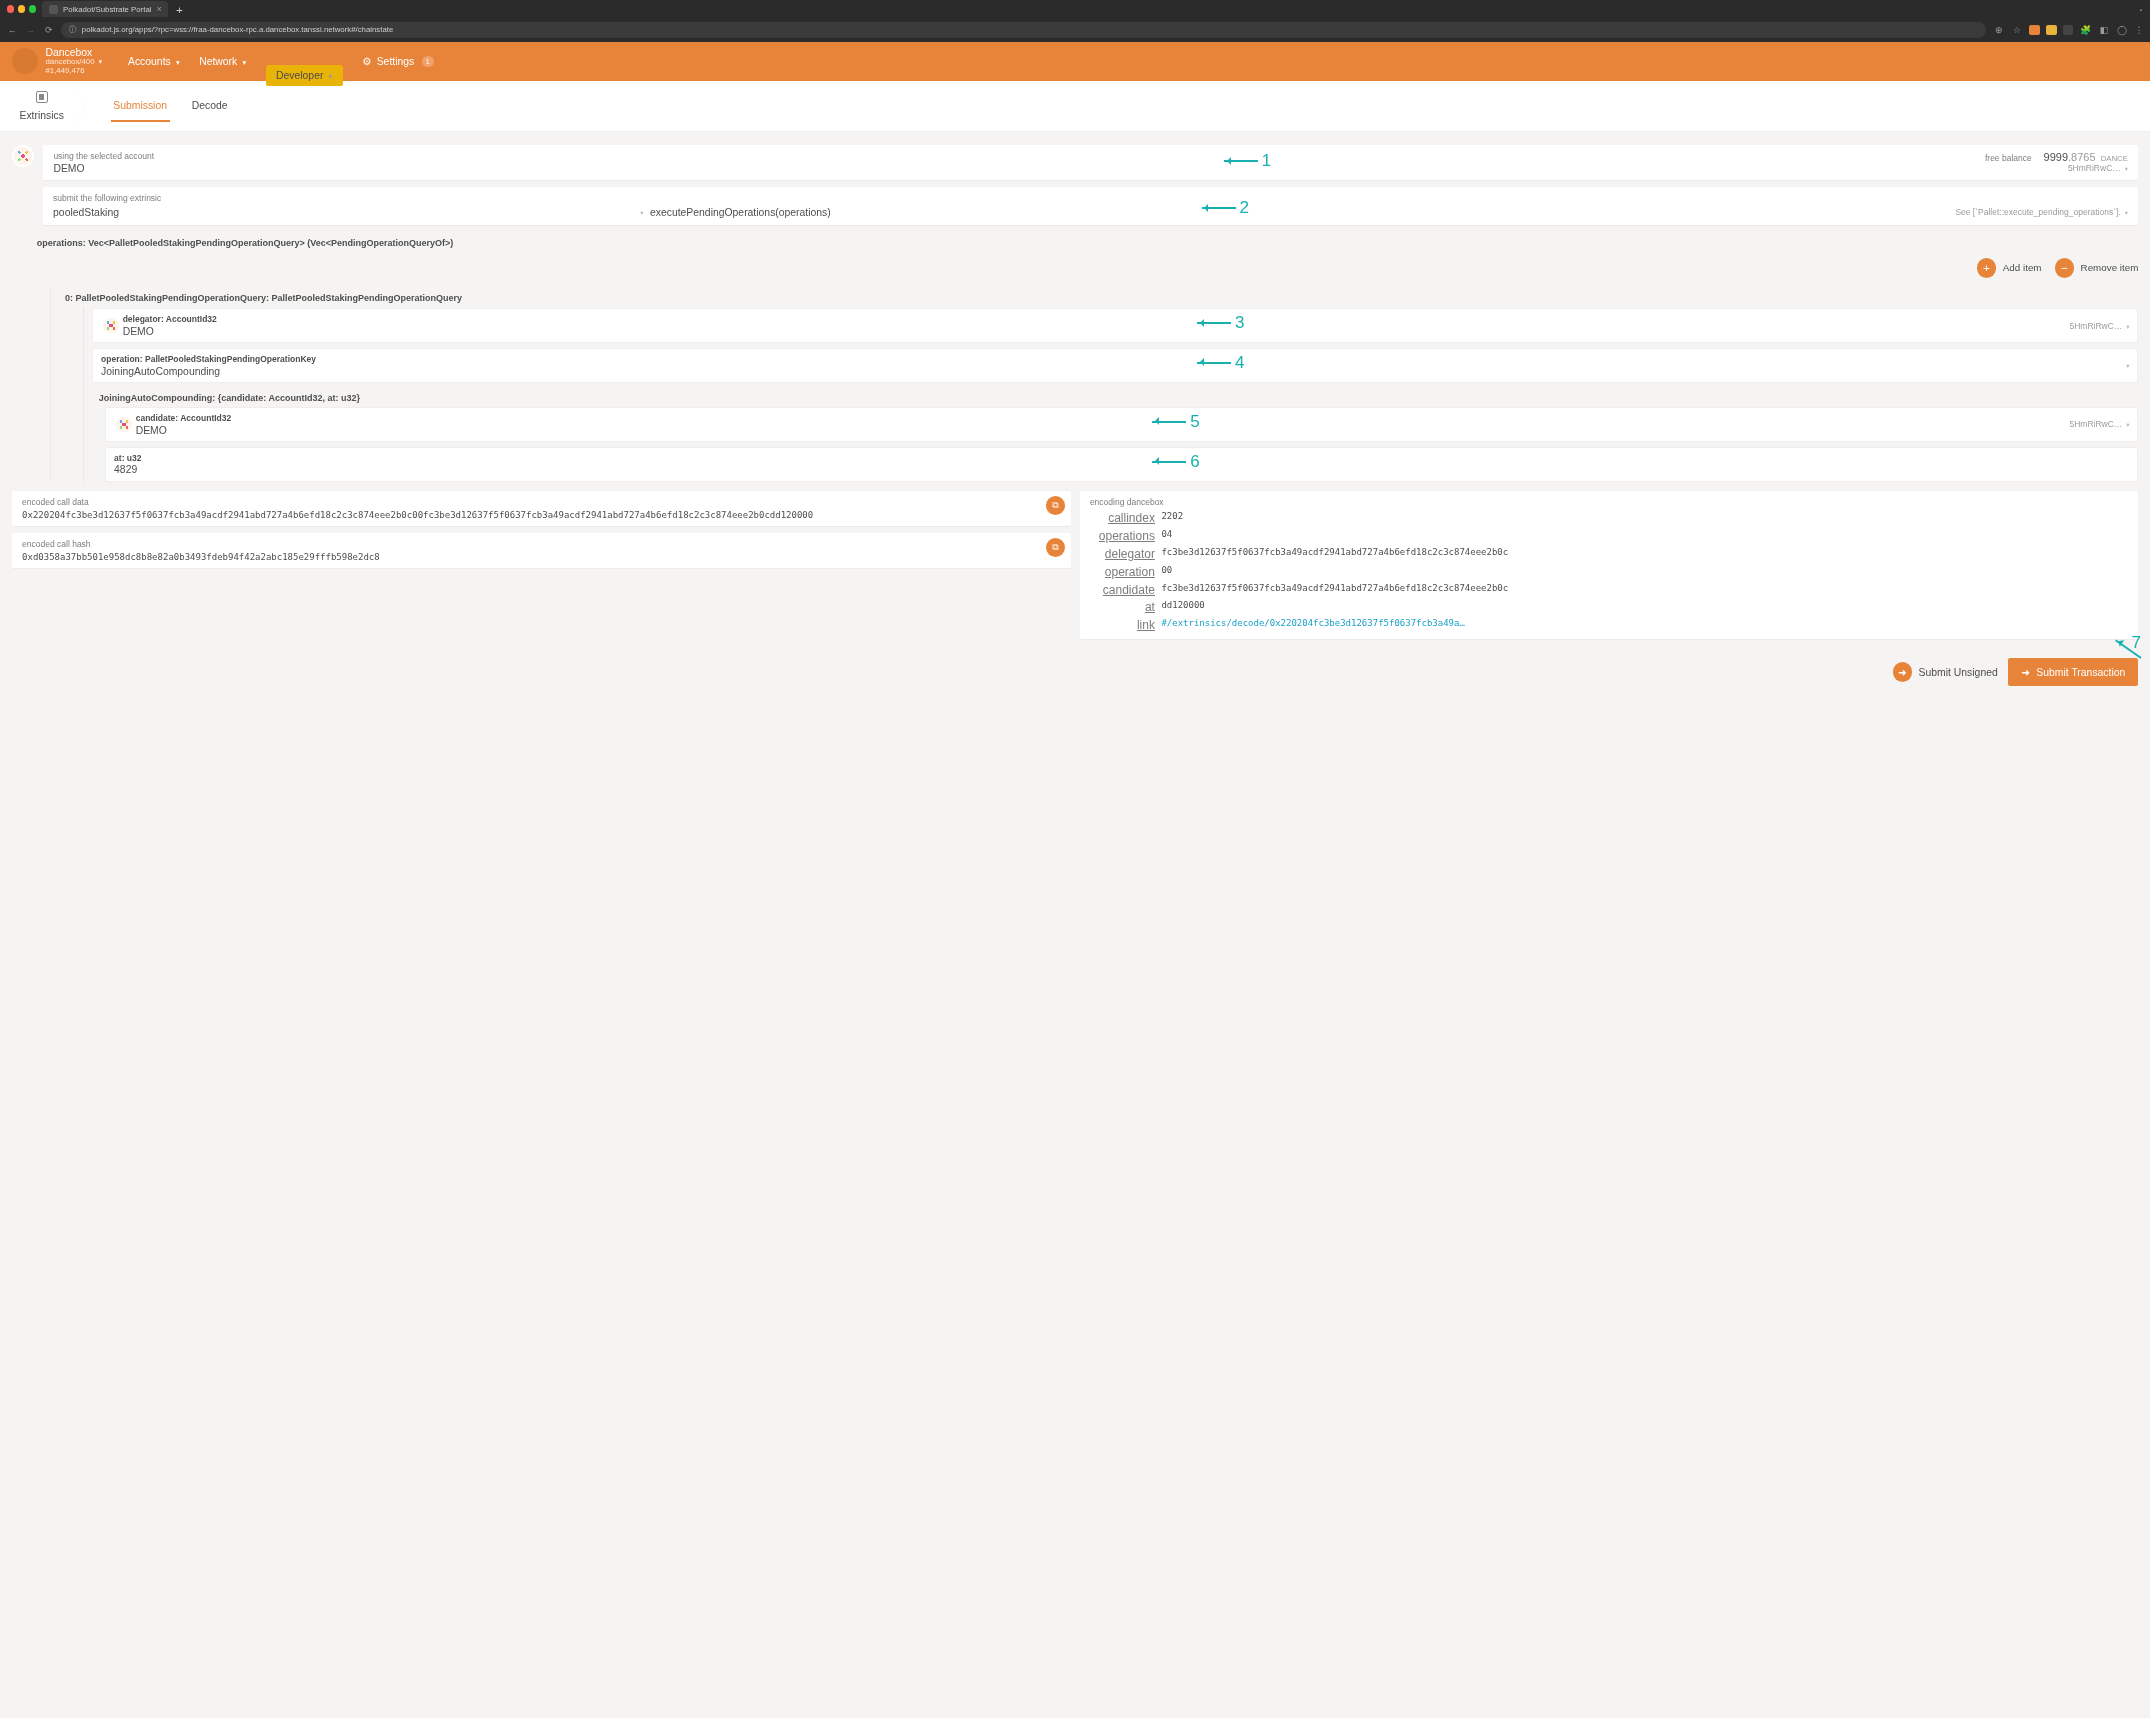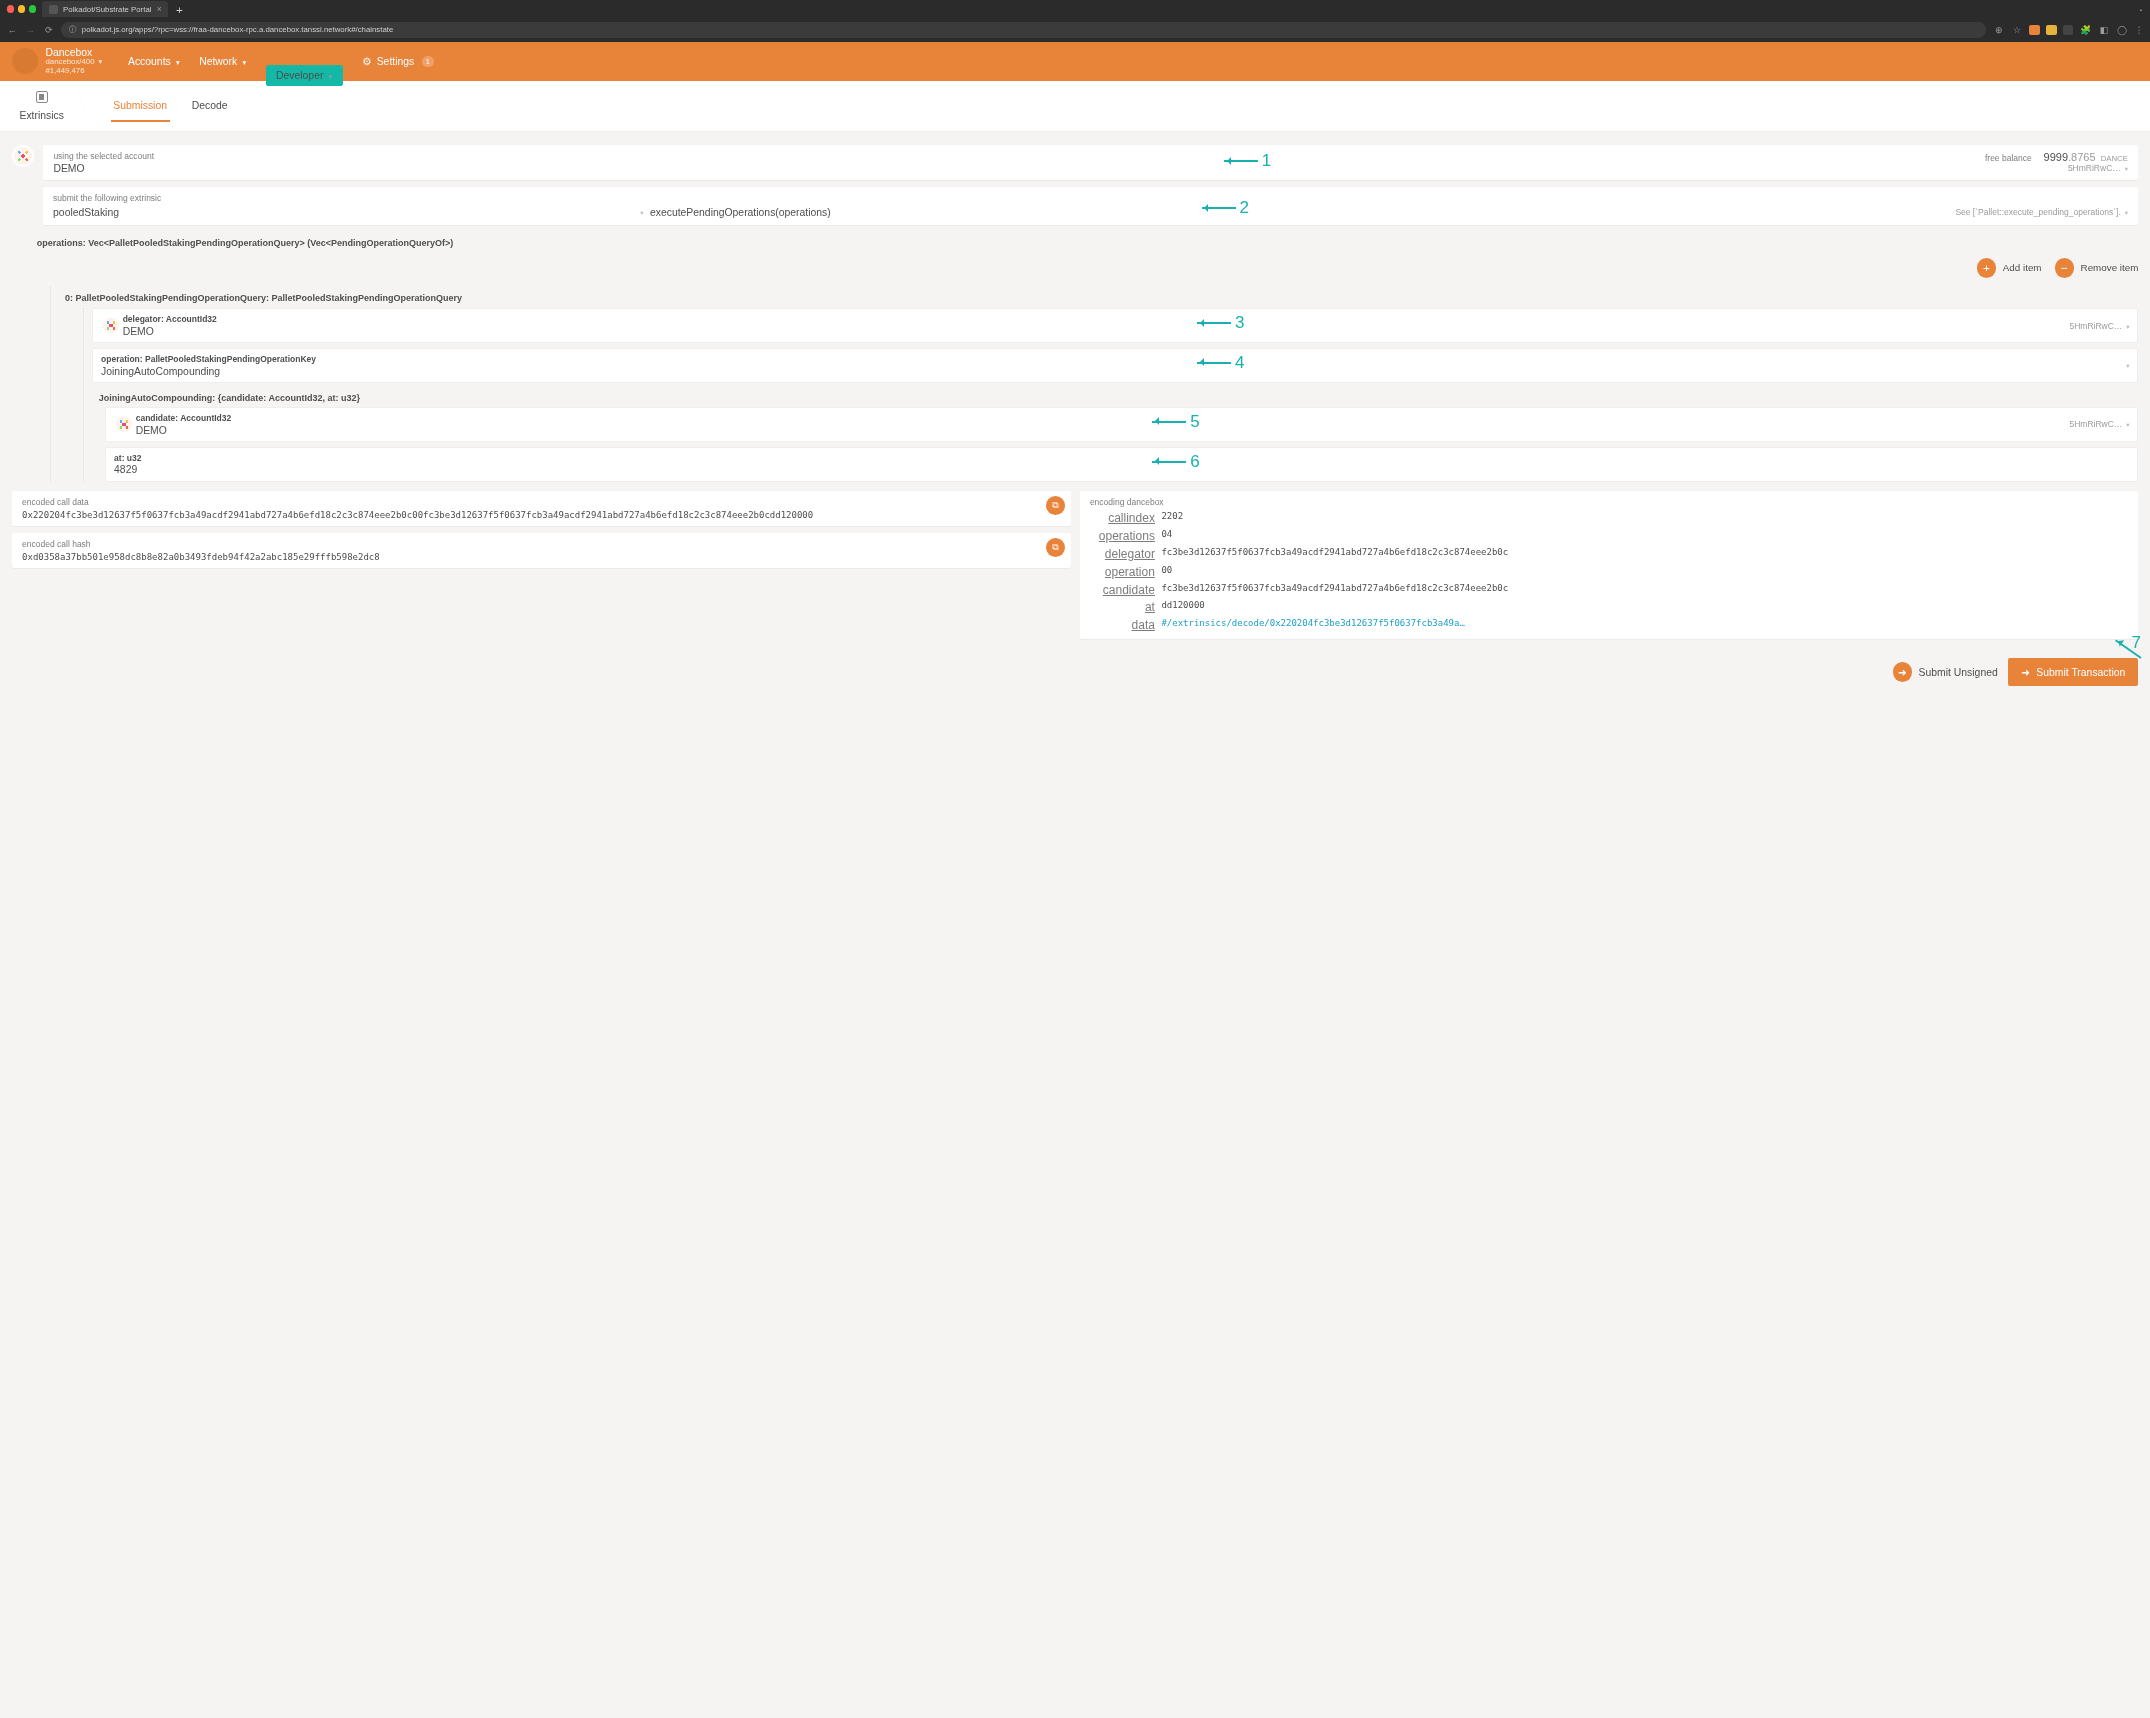--- a/index.html
+++ b/index.html
@@ -54,21 +54,21 @@
 .chain-logo {
   width: 26px; height: 26px; border-radius: 50%; background: #d97a33; margin-right: 7.8px;
 }
 .chain-meta { line-height: 1.15; font-size: 8.5px; }
 .chain-name { font-size: 10.4px; }
 .chain-sub { display: flex; align-items: center; gap: 3.9px; font-size: 7.8px; color: #ffe8d5; }
 .chain-hash { font-size: 7.8px; color: #ffe8d5; }
 .app-nav { display: flex; align-items: center; gap: 19.6px; margin-left: 26px; }
 .app-nav .item { display: flex; align-items: center; gap: 5.2px; color: #fff; font-size: 10.4px; }
 .app-nav .item.active {
-  background: #14b8a6; color: #4e4e4e; padding: 5.2px 10.4px; border-radius: 2.6px; margin-top: 28px;
+  background: #eab308; color: #4e4e4e; padding: 5.2px 10.4px; border-radius: 2.6px; margin-top: 28px;
 }
 .app-nav .badge {
   background: #f0a068; color: #fff; width: 11.7px; height: 11.7px; border-radius: 50%;
   display: inline-flex; align-items: center; justify-content: center; font-size: 7.2px;
   margin-left: 2.6px;
 }
 
 
 .sub-nav {
   background: #fff; border-bottom: 0.7px solid #eee;
@@ -477,21 +477,21 @@
         <div class="k">operations</div>
         <div class="v">04</div>
         <div class="k">delegator</div>
         <div class="v">fc3be3d12637f5f0637fcb3a49acdf2941abd727a4b6efd18c2c3c874eee2b0c</div>
         <div class="k">operation</div>
         <div class="v">00</div>
         <div class="k">candidate</div>
         <div class="v">fc3be3d12637f5f0637fcb3a49acdf2941abd727a4b6efd18c2c3c874eee2b0c</div>
         <div class="k">at</div>
         <div class="v">dd120000</div>
-        <div class="k">data</div>
+        <div class="k">link</div>
         <div class="v link">#/extrinsics/decode/0x220204fc3be3d12637f5f0637fcb3a49a…</div>
       </div>
     </div>
   </div>
 
   <div class="submit-row pos-rel">
     <div class="btn-unsigned">
       <span class="ic">➜</span>
       <span>Submit Unsigned</span>
     </div>

